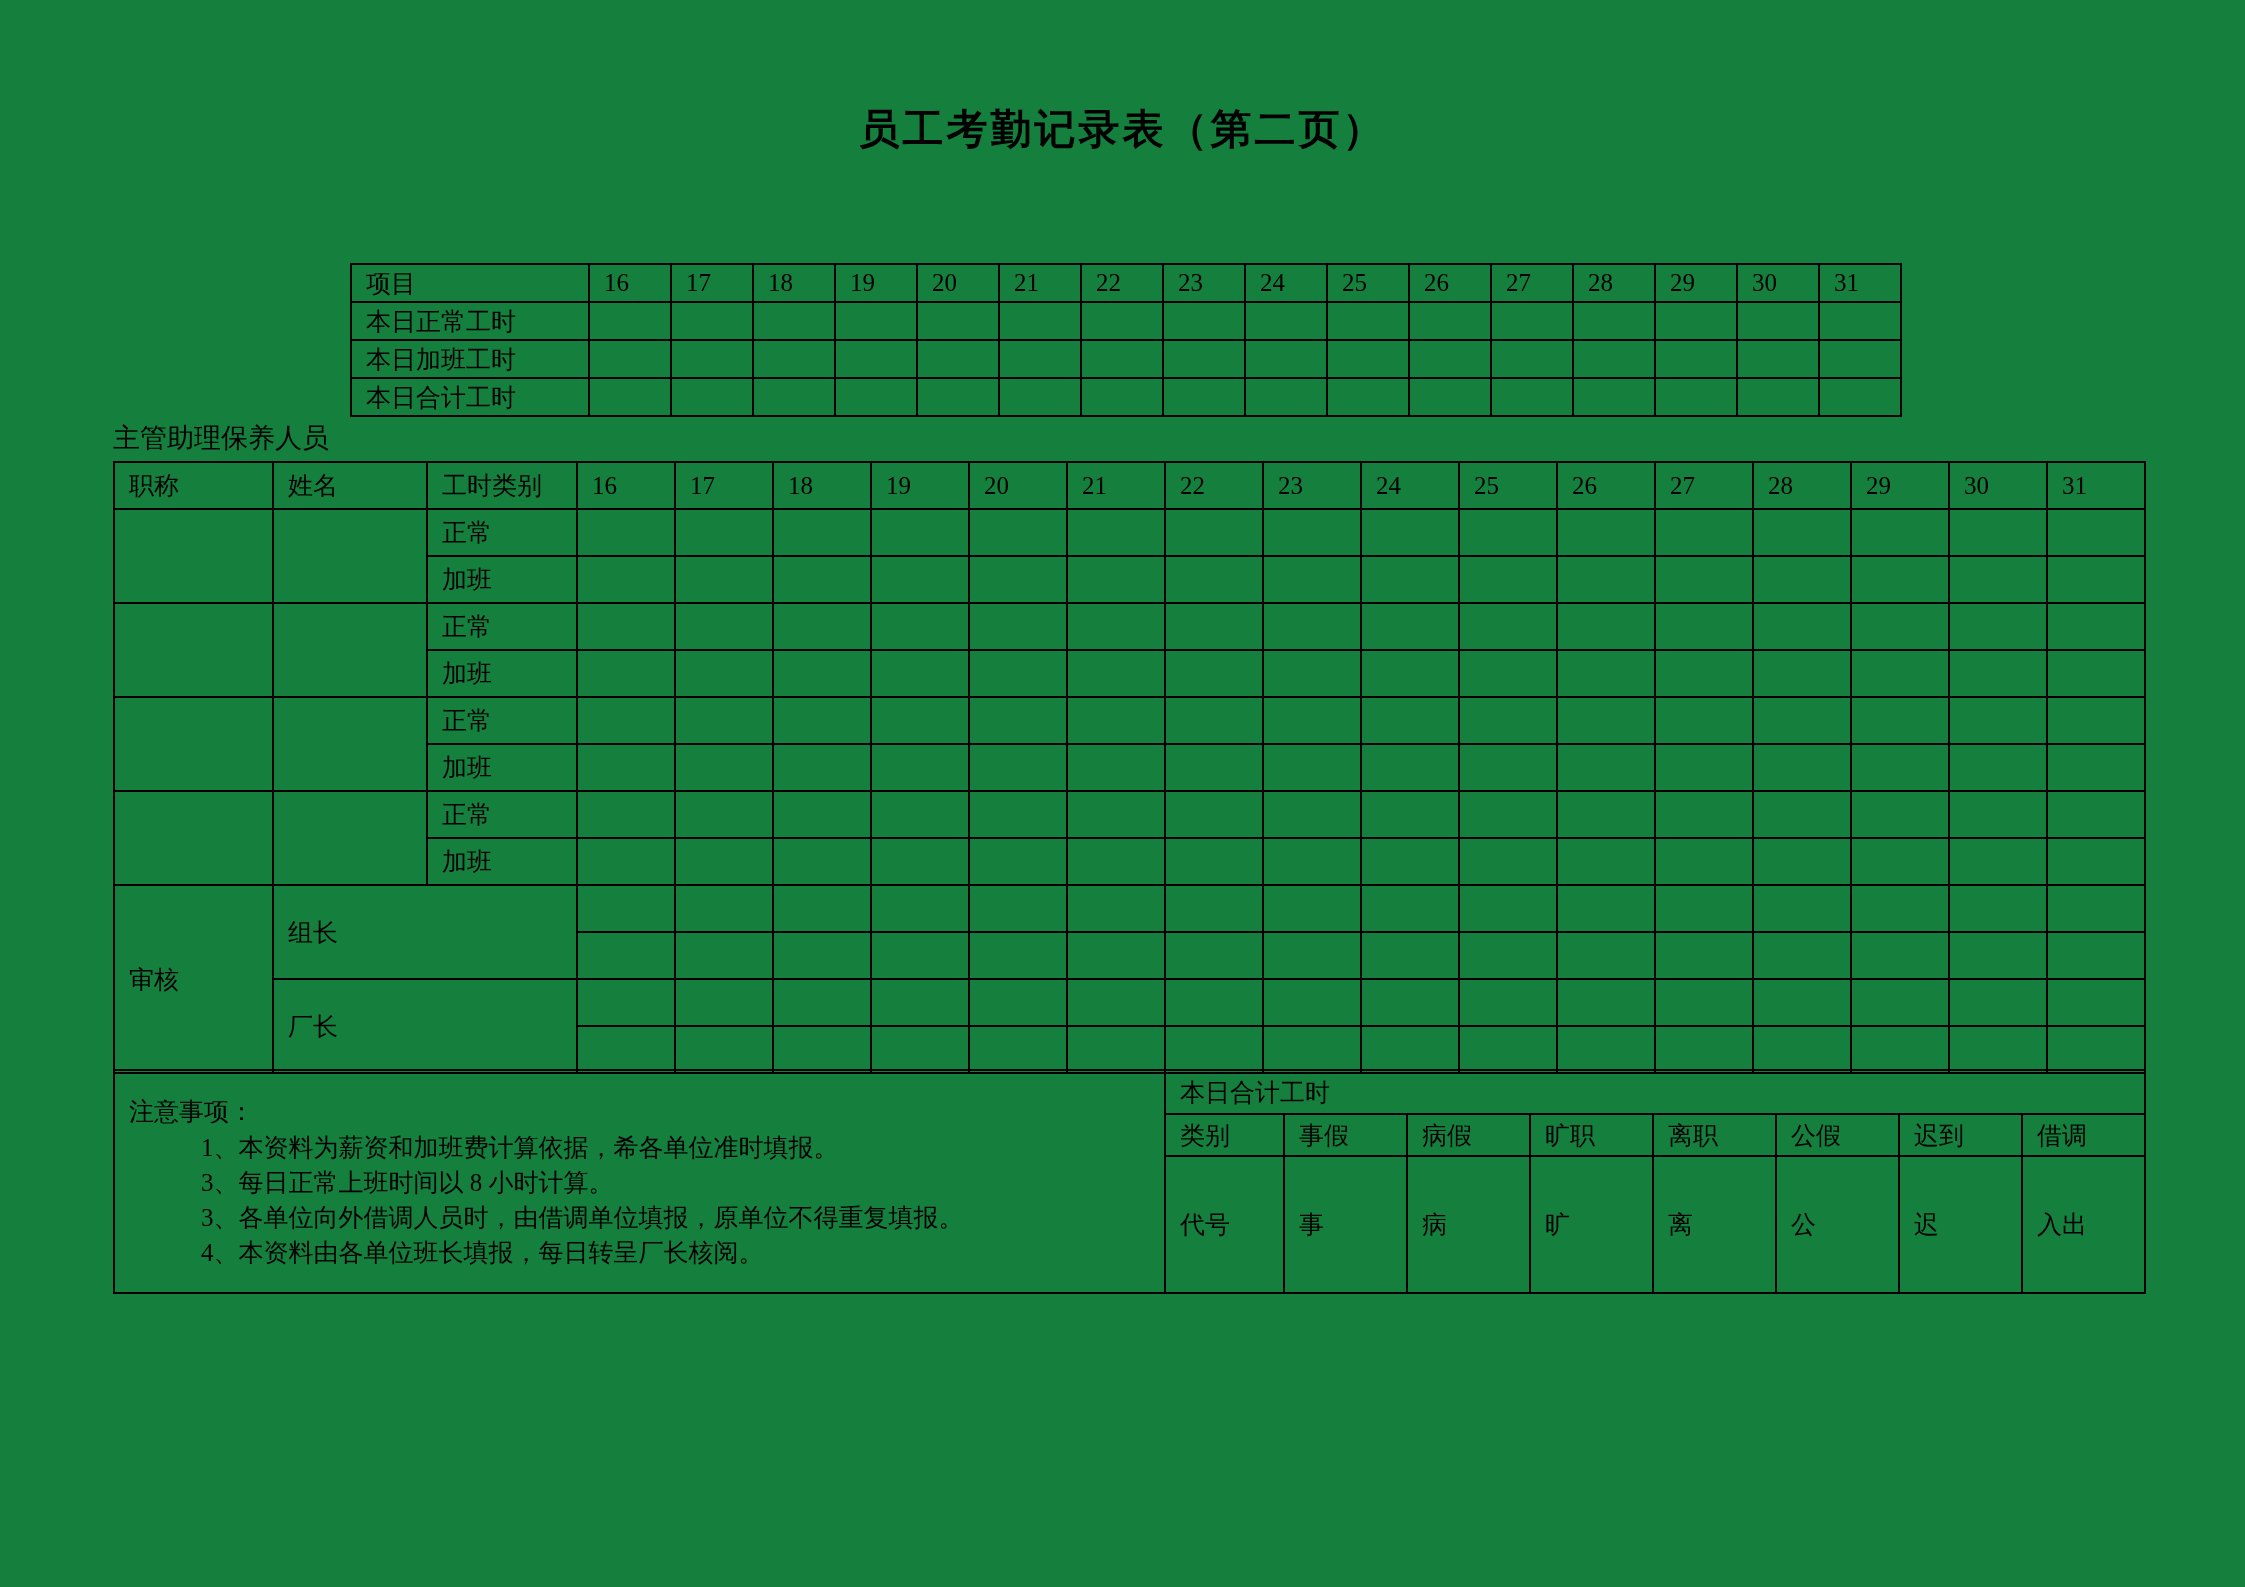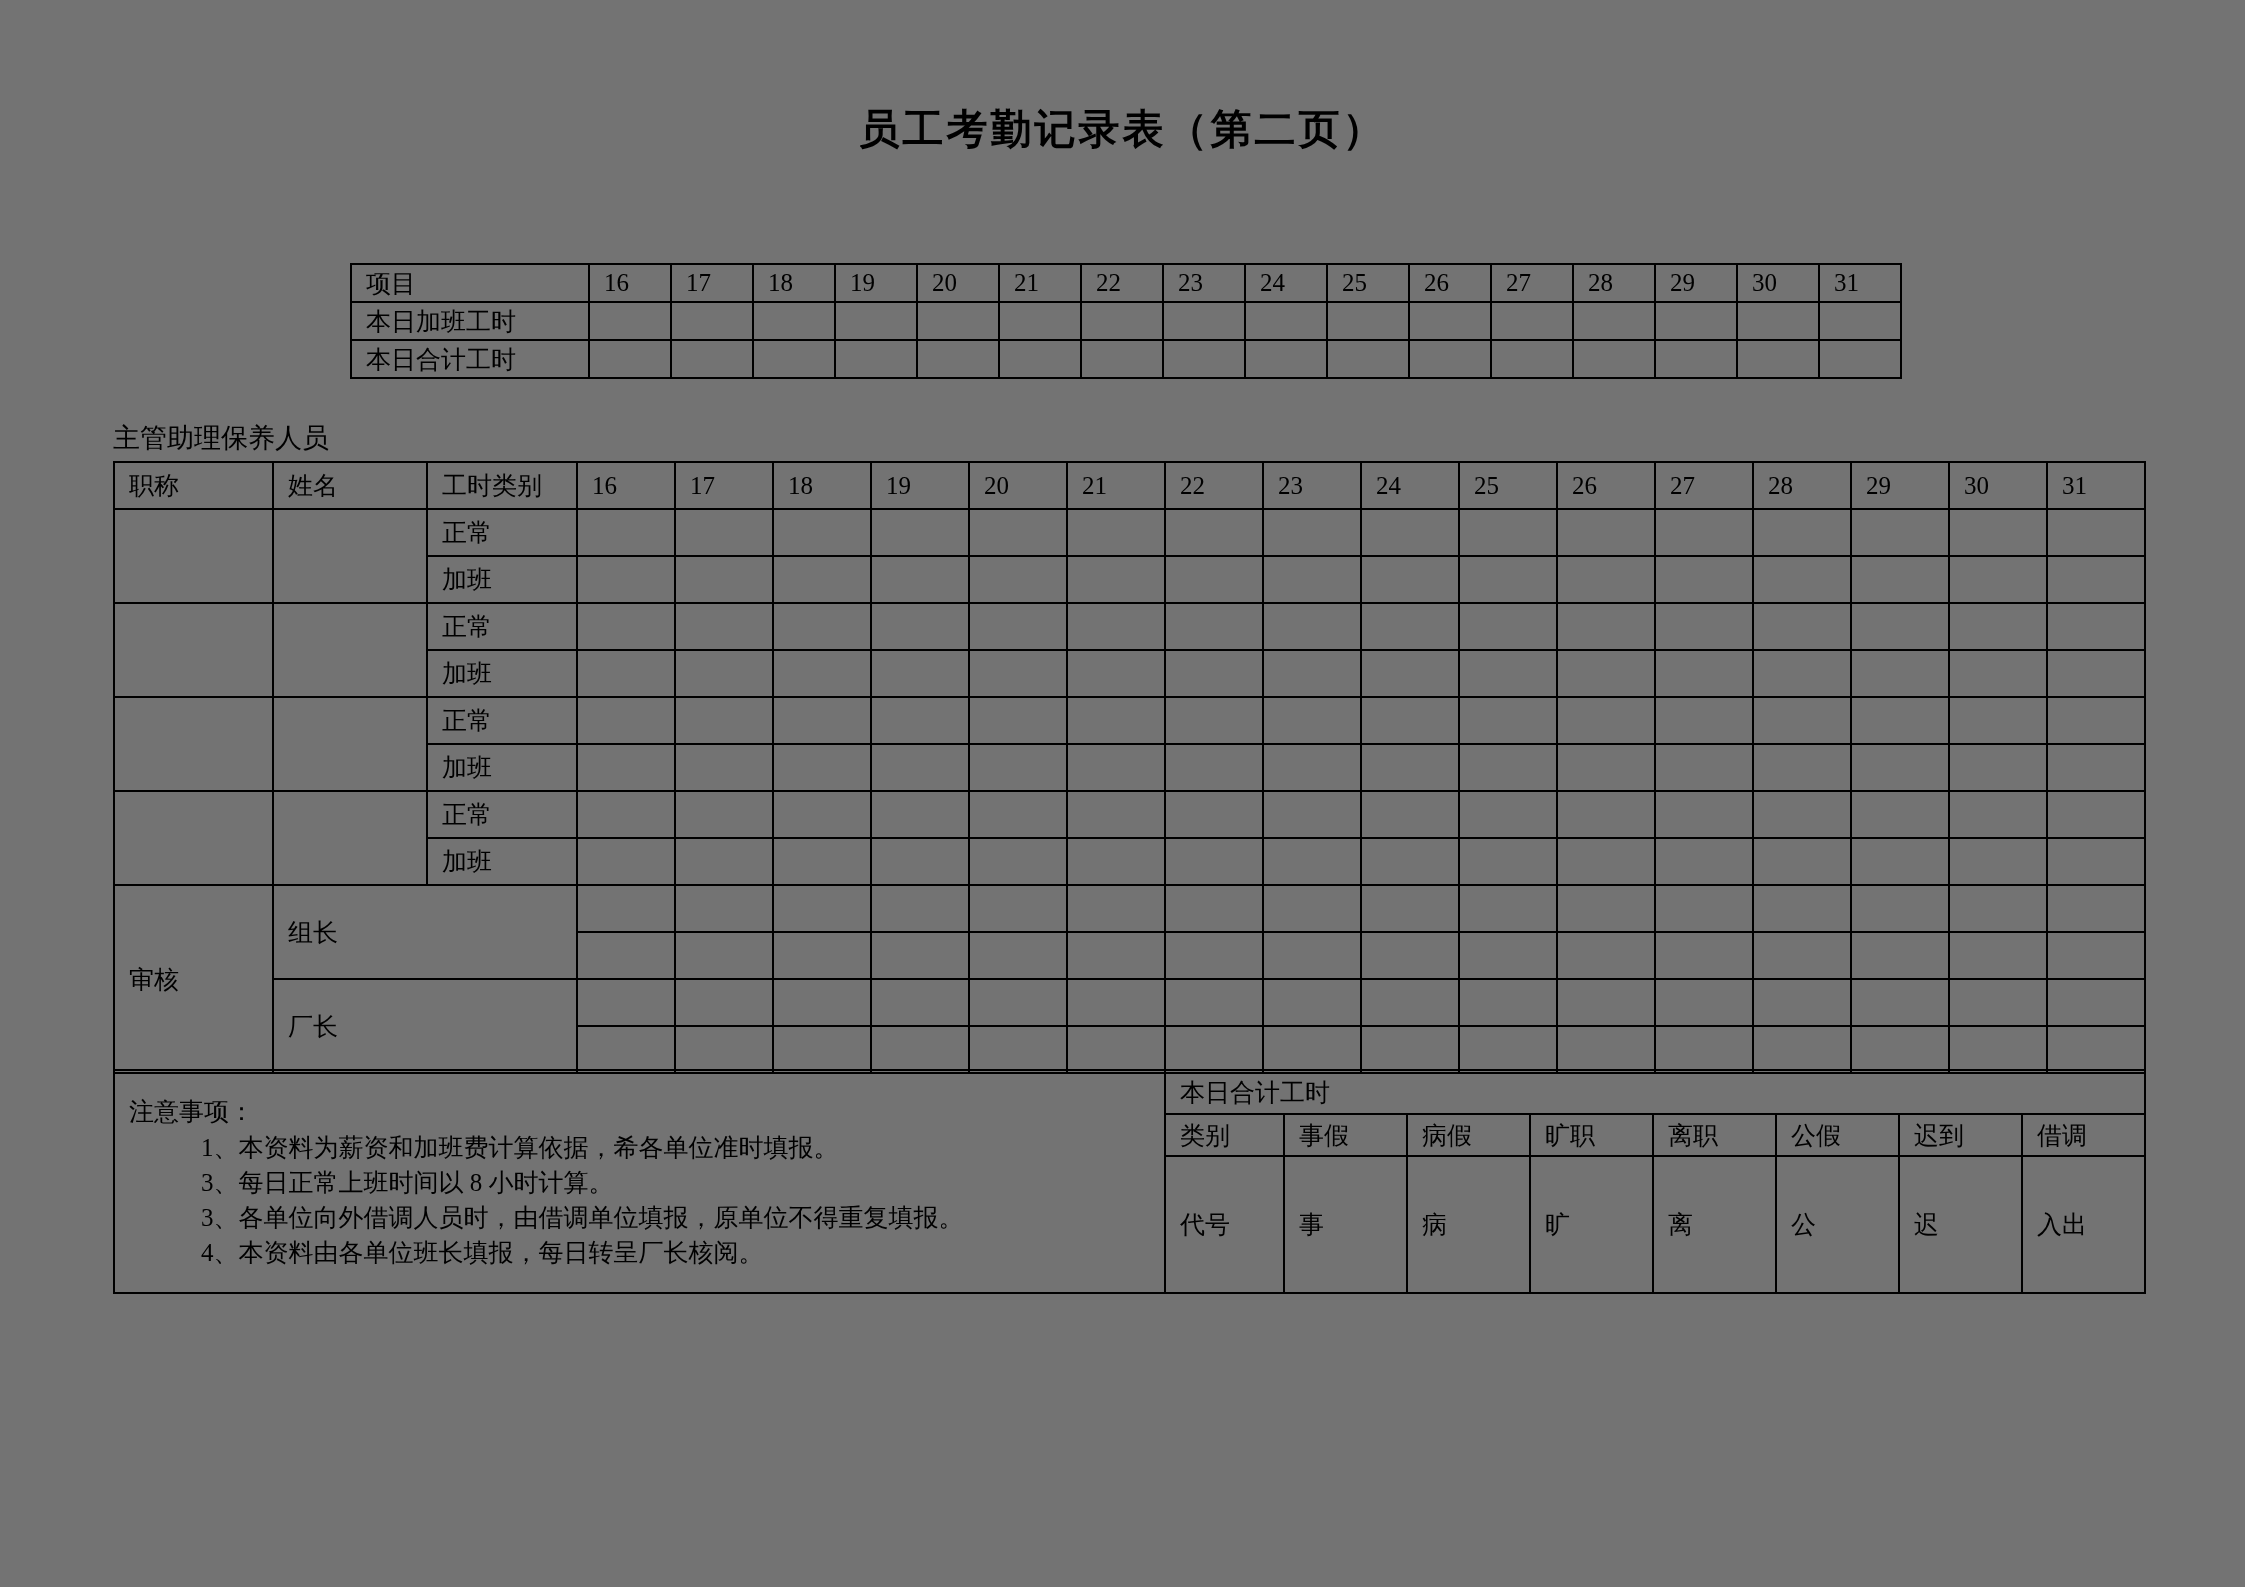--- a/index.html
+++ b/index.html
@@ -1,20 +1,20 @@
 <!DOCTYPE html>
 <html><head>
 <meta charset="utf-8">
 <style>
   html,body{margin:0;padding:0;background:#ffffff;}
   .page{
     position:relative;
     width:2245px;
     height:1587px;
-    background:#737373;
+    background:#15803d;
     color:#000000;
     font-family:"Liberation Serif","DejaVu Serif",serif;
   }
   .title{
     position:absolute;
     top:102px;left:0;width:100%;
     text-align:center;
     font-size:41px;
     font-weight:bold;
     letter-spacing:3px;
@@ -78,20 +78,39 @@
           <td class="dhc">24</td>
           <td class="dhc">25</td>
           <td class="dhc">26</td>
           <td class="dhc">27</td>
           <td class="dhc">28</td>
           <td class="dhc">29</td>
           <td class="dhc">30</td>
           <td class="dhc">31</td>
         </tr>
       <tr>
+        <td>本日正常工时</td>
+      <td></td>
+          <td></td>
+          <td></td>
+          <td></td>
+          <td></td>
+          <td></td>
+          <td></td>
+          <td></td>
+          <td></td>
+          <td></td>
+          <td></td>
+          <td></td>
+          <td></td>
+          <td></td>
+          <td></td>
+          <td></td>
+        </tr>
+      <tr>
         <td>本日加班工时</td>
       <td></td>
           <td></td>
           <td></td>
           <td></td>
           <td></td>
           <td></td>
           <td></td>
           <td></td>
           <td></td>

